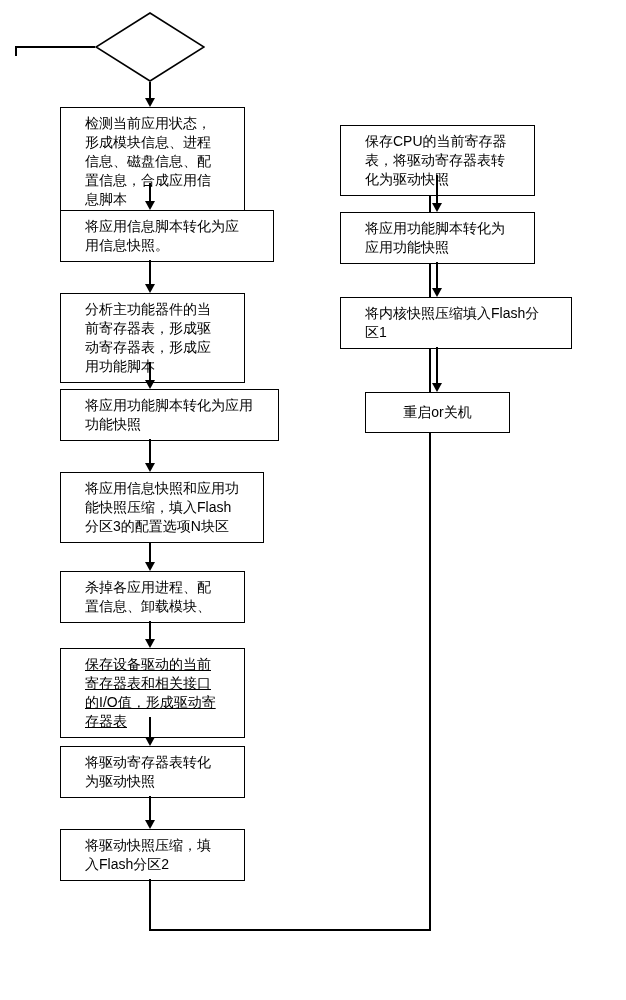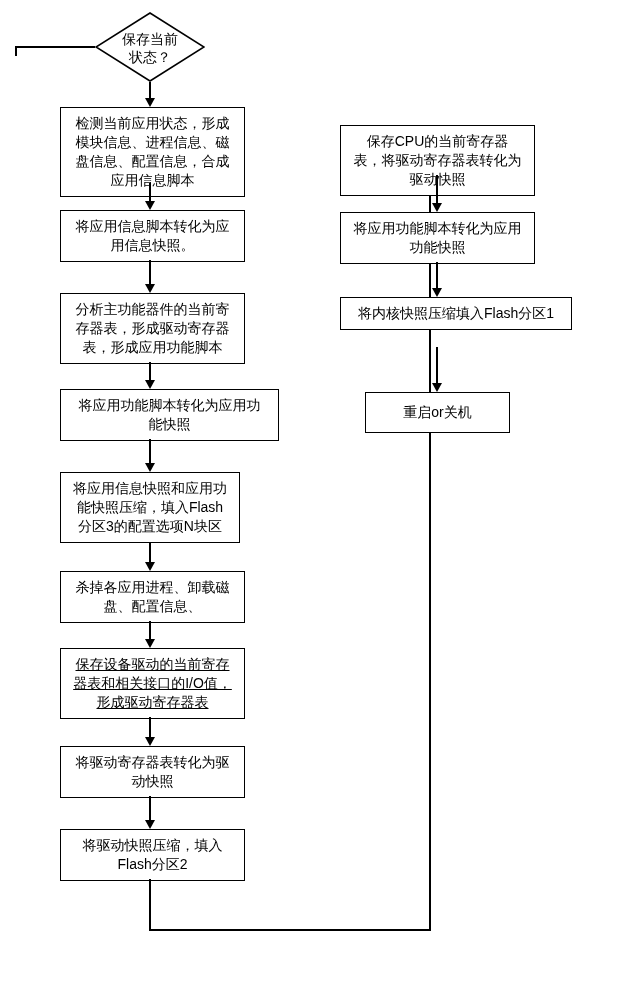--- a/index.html
+++ b/index.html
@@ -8,23 +8,23 @@
       font-family: "SimSun", "Microsoft YaHei", sans-serif;
       font-size: 14px;
       width: 626px;
       height: 1000px;
       position: relative;
     }
     .node {
       position: absolute;
       border: 1.5px solid #000;
       background: #fff;
-      padding: 6px 12px;
+      padding: 6px 24px;
       line-height: 1.35;
-      text-align: center;
+      text-align: left;
     }
     .node.center { text-align: center; }
     .diamond {
       position: absolute;
       width: 110px;
       height: 70px;
       left: 95px;
       top: 12px;
     }
     .diamond svg { position: absolute; top: 0; left: 0; }
@@ -47,61 +47,60 @@
       border-top: 9px solid #000;
     }
   </style>
 </head>
 <body>
 
 <div class="diamond">
   <svg width="110" height="70">
     <polygon points="55,1 109,35 55,69 1,35" fill="#fff" stroke="#000" stroke-width="1.5"></polygon>
   </svg>
-  <div class="diamond-text">保存当前<br>状态？</div>
 </div>
 
 <div class="arrow-line" style="left:15px; top:46px; width:80px; height:1.5px;"></div>
 <div class="arrow-line" style="left:15px; top:46px; width:1.5px; height:10px;"></div>
 
 <div class="arrow-line" style="left:149px; top:82px; width:1.5px; height:20px;"></div>
 <div class="arrow-head" style="left:145px; top:98px;"></div>
 
 <div class="node" style="left:60px; top:107px; width:185px;">
   <span>检测当前应用状态，形成模块信息、进程信息、磁盘信息、配置信息，合成应用信息脚本</span>
 </div>
 <div class="arrow-line" style="left:149px; top:183px; width:1.5px; height:22px;"></div>
 <div class="arrow-head" style="left:145px; top:201px;"></div>
 
-<div class="node" style="left:60px; top:210px; width:185px;">
+<div class="node" style="left:60px; top:210px; width:214px;">
   <span>将应用信息脚本转化为应用信息快照。</span>
 </div>
 <div class="arrow-line" style="left:149px; top:260px; width:1.5px; height:28px;"></div>
 <div class="arrow-head" style="left:145px; top:284px;"></div>
 
 <div class="node" style="left:60px; top:293px; width:185px;">
   <span>分析主功能器件的当前寄存器表，形成驱动寄存器表，形成应用功能脚本</span>
 </div>
 <div class="arrow-line" style="left:149px; top:362px; width:1.5px; height:22px;"></div>
 <div class="arrow-head" style="left:145px; top:380px;"></div>
 
 <div class="node" style="left:60px; top:389px; width:219px;">
   <span>将应用功能脚本转化为应用功能快照</span>
 </div>
 <div class="arrow-line" style="left:149px; top:439px; width:1.5px; height:28px;"></div>
 <div class="arrow-head" style="left:145px; top:463px;"></div>
 
-<div class="node" style="left:60px; top:472px; width:180px;">
+<div class="node" style="left:60px; top:472px; width:204px;">
   <span>将应用信息快照和应用功能快照压缩，填入Flash分区3的配置选项N块区</span>
 </div>
 <div class="arrow-line" style="left:149px; top:542px; width:1.5px; height:24px;"></div>
 <div class="arrow-head" style="left:145px; top:562px;"></div>
 
 <div class="node" style="left:60px; top:571px; width:185px;">
-  <span>杀掉各应用进程、卸载磁盘、配置信息、</span>
+  <span>杀掉各应用进程、配置信息、卸载模块、</span>
 </div>
 <div class="arrow-line" style="left:149px; top:621px; width:1.5px; height:22px;"></div>
 <div class="arrow-head" style="left:145px; top:639px;"></div>
 
 <div class="node" style="left:60px; top:648px; width:185px;text-decoration:underline;">
   <span>保存设备驱动的当前寄存器表和相关接口的I/O值，形成驱动寄存器表</span>
 </div>
 <div class="arrow-line" style="left:149px; top:717px; width:1.5px; height:24px;"></div>
 <div class="arrow-head" style="left:145px; top:737px;"></div>
 

